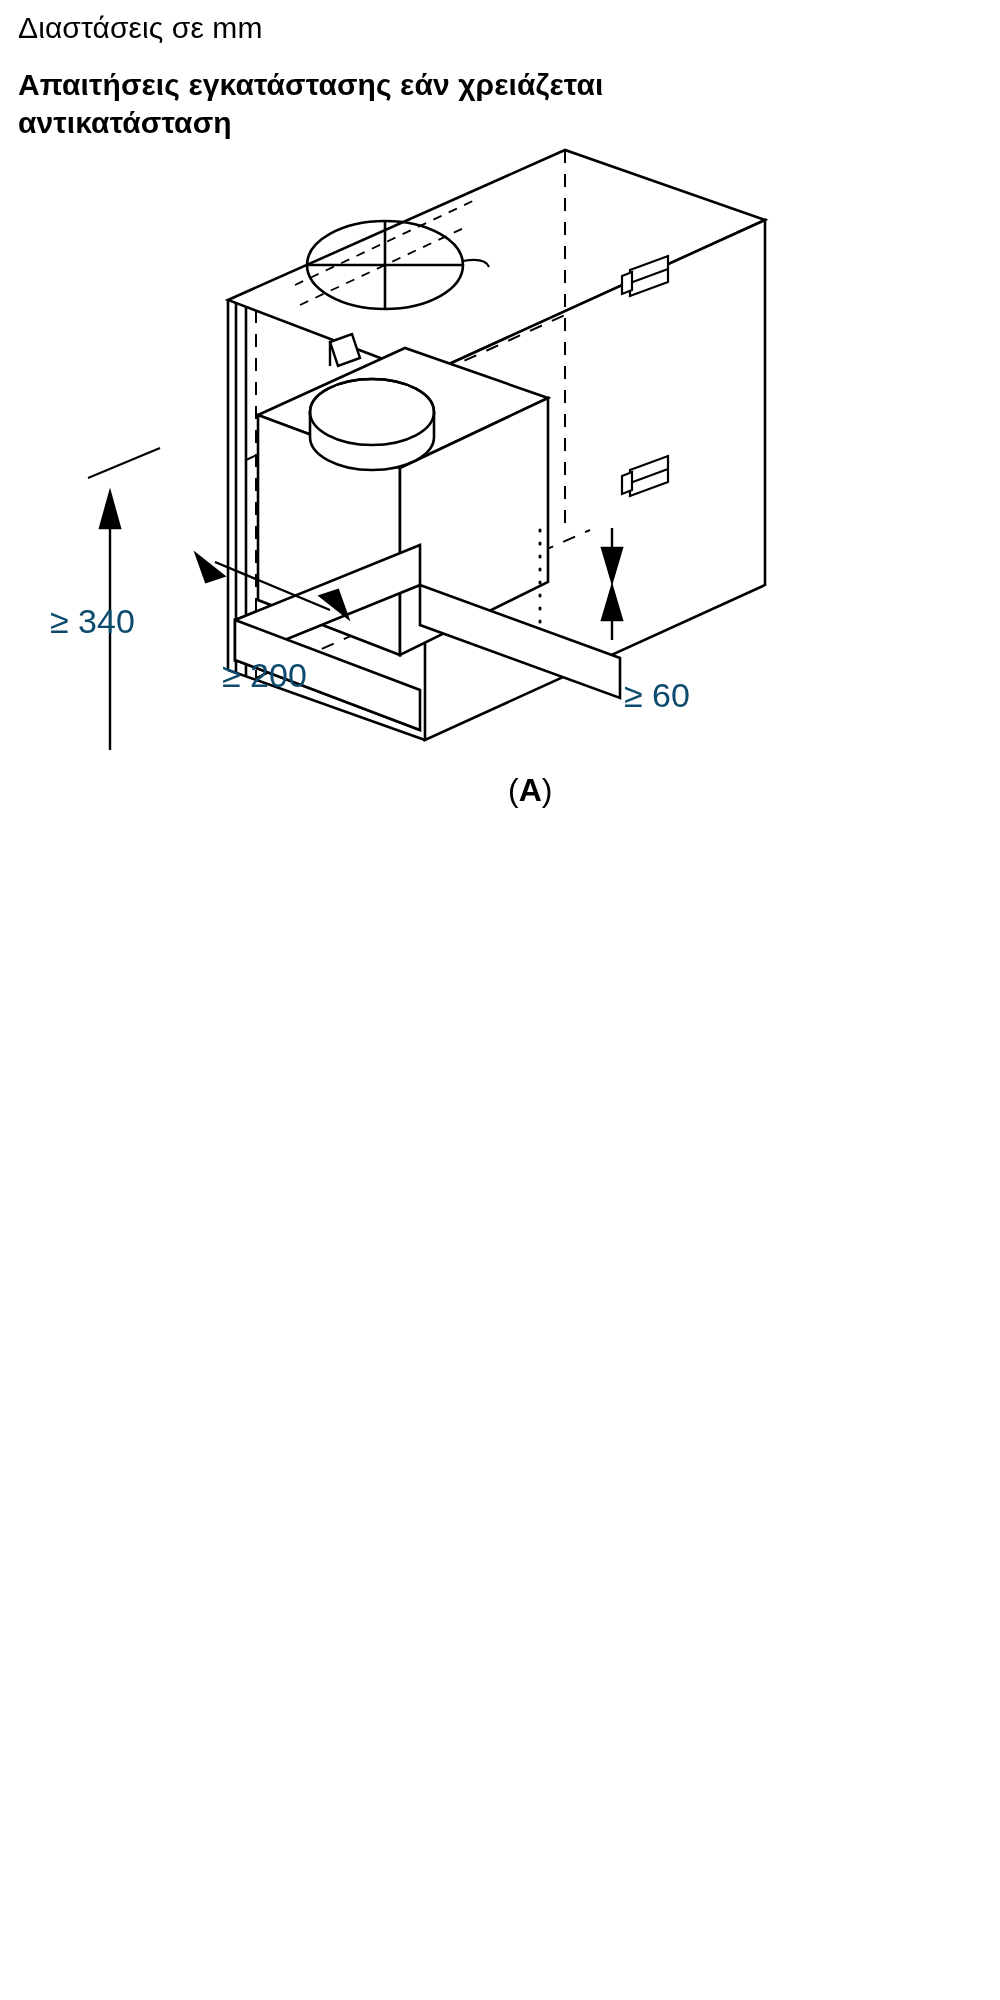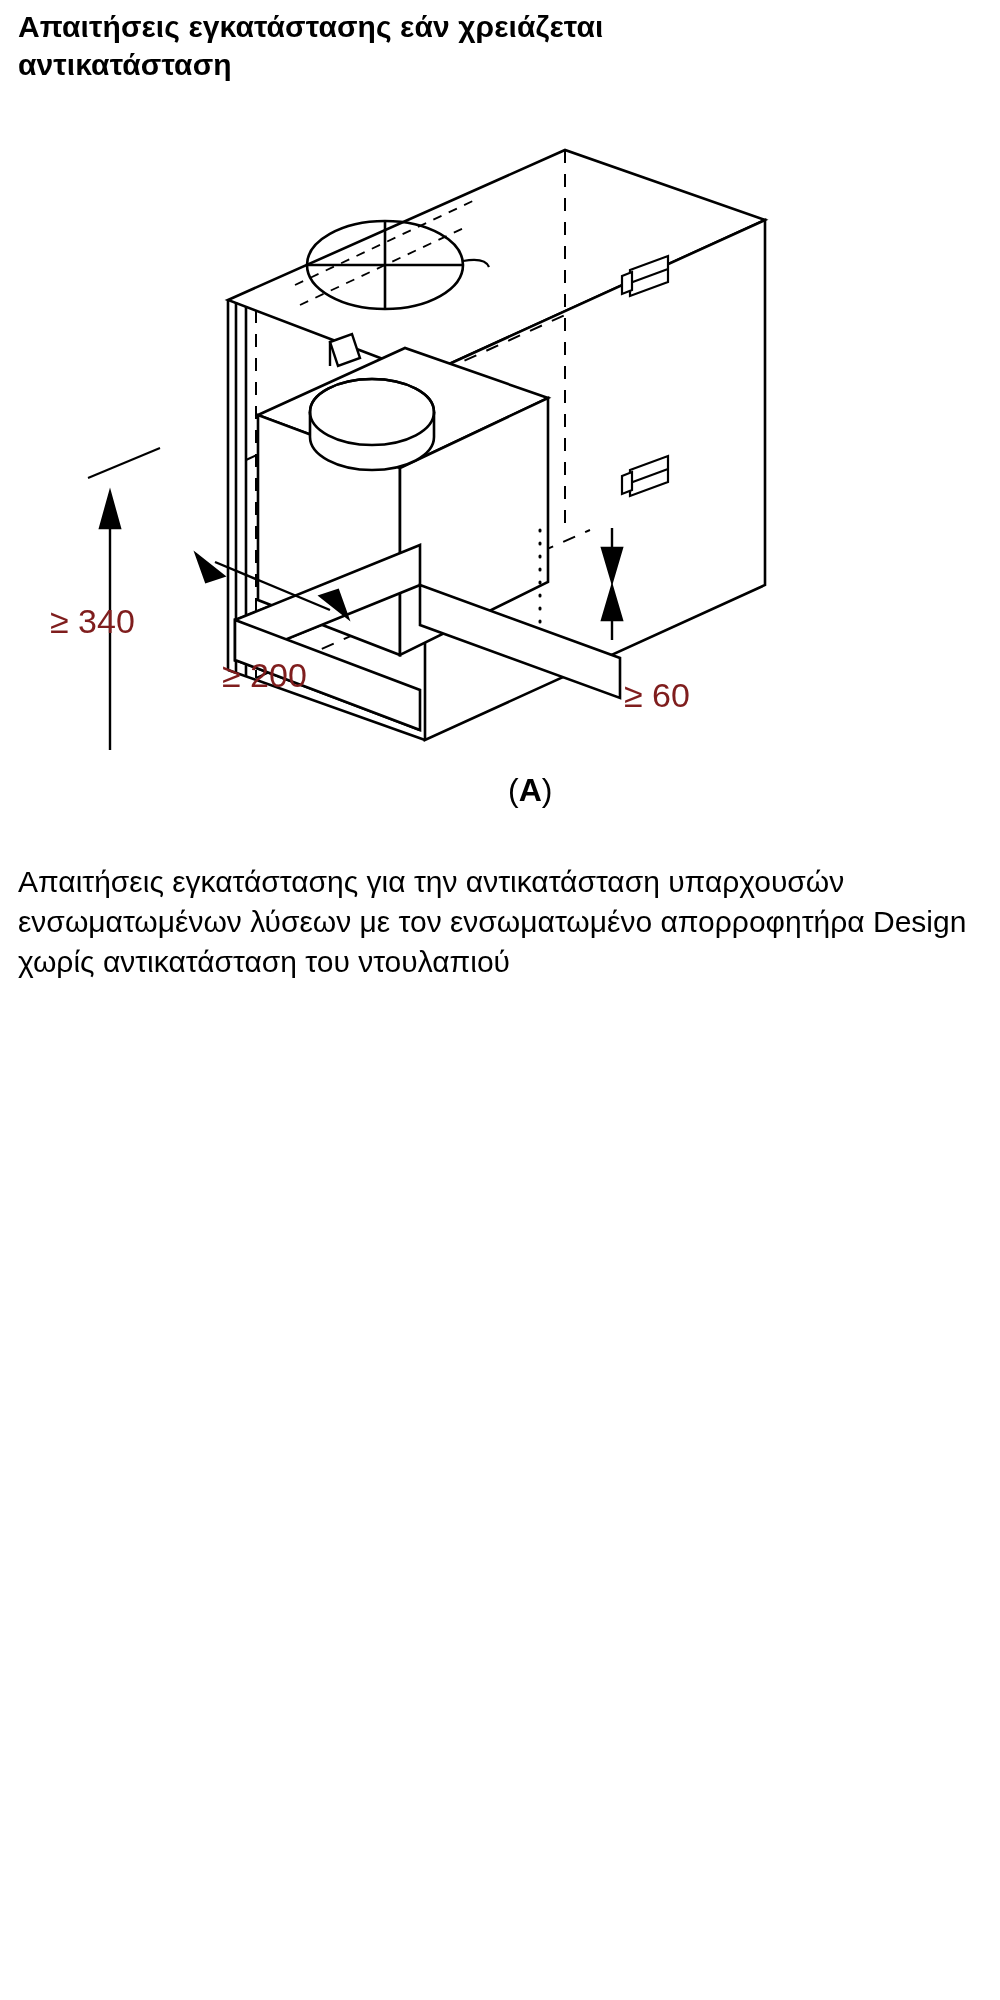--- a/index.html
+++ b/index.html
@@ -35,21 +35,21 @@
     font-weight: 400;
     line-height: 40px;
     letter-spacing: 0.1px;
     white-space: nowrap;
   }
   .title {
     font-size: 30px;
     font-weight: 700;
     line-height: 38px;
     letter-spacing: 0.1px;
-    margin-top: 0;
+    margin-top: 18px;
     max-width: 740px;
   }
 
   
   .figure {
     position: absolute;
     left: 0;
     top: 130px;
     width: 1000px;
     height: 620px;
@@ -58,21 +58,21 @@
     display: block;
   }
 
   
   .dim {
     position: absolute;
     font-size: 34px;
     font-weight: 400;
     line-height: 1;
     white-space: nowrap;
-    color: #7f1d1d;
+    color: #0c4a6e;
   }
   .dim-340 { left: 50px;  top: 474px; }
   .dim-300 { left: 222px; top: 528px; }
   .dim-60  { left: 624px; top: 548px; }
   .dim-a {
     position: absolute;
     left: 508px;
     top: 642px;
     font-size: 32px;
     font-weight: 400;
@@ -102,20 +102,21 @@
     font-weight: 400;
     letter-spacing: 0px;
   }
 </style>
 </head>
 <body>
 
 <div class="page">
 
   <div class="head-block">
+    <div class="subtitle">Διαστάσεις σε mm</div>
     <div class="title">Απαιτήσεις εγκατάστασης εάν χρειάζεται αντικατάσταση</div>
   </div>
 
   <div class="figure">
     <svg width="1000" height="620" viewBox="0 0 1000 620">
 
       <polygon points="545,345 730,270 730,310 545,385" fill="#d4d4d4" stroke="#000" stroke-width="2"></polygon>
       <polygon points="235,490 420,415 420,455 235,530" fill="#d4d4d4" stroke="#000" stroke-width="2"></polygon>
 
       <g fill="none" stroke="#000" stroke-width="2.6">
@@ -215,15 +216,14 @@
       </g>
     </svg>
 
     <div class="dim dim-340">≥ 340</div>
     <div class="dim dim-300">≥ 200</div>
     <div class="dim dim-60">≥ 60</div>
     <div class="dim-a">(<b>A</b>)</div>
   </div>
 
 
-  <div class="body-para">Απαιτήσεις εγκατάστασης για την αντικατάσταση υπαρχουσών ενσωματωμένων λύσεων με τον ενσωματωμένο απορροφητήρα Design χωρίς αντικατάσταση του ντουλαπιού</div>
 
 </div>
 
 </body></html>

